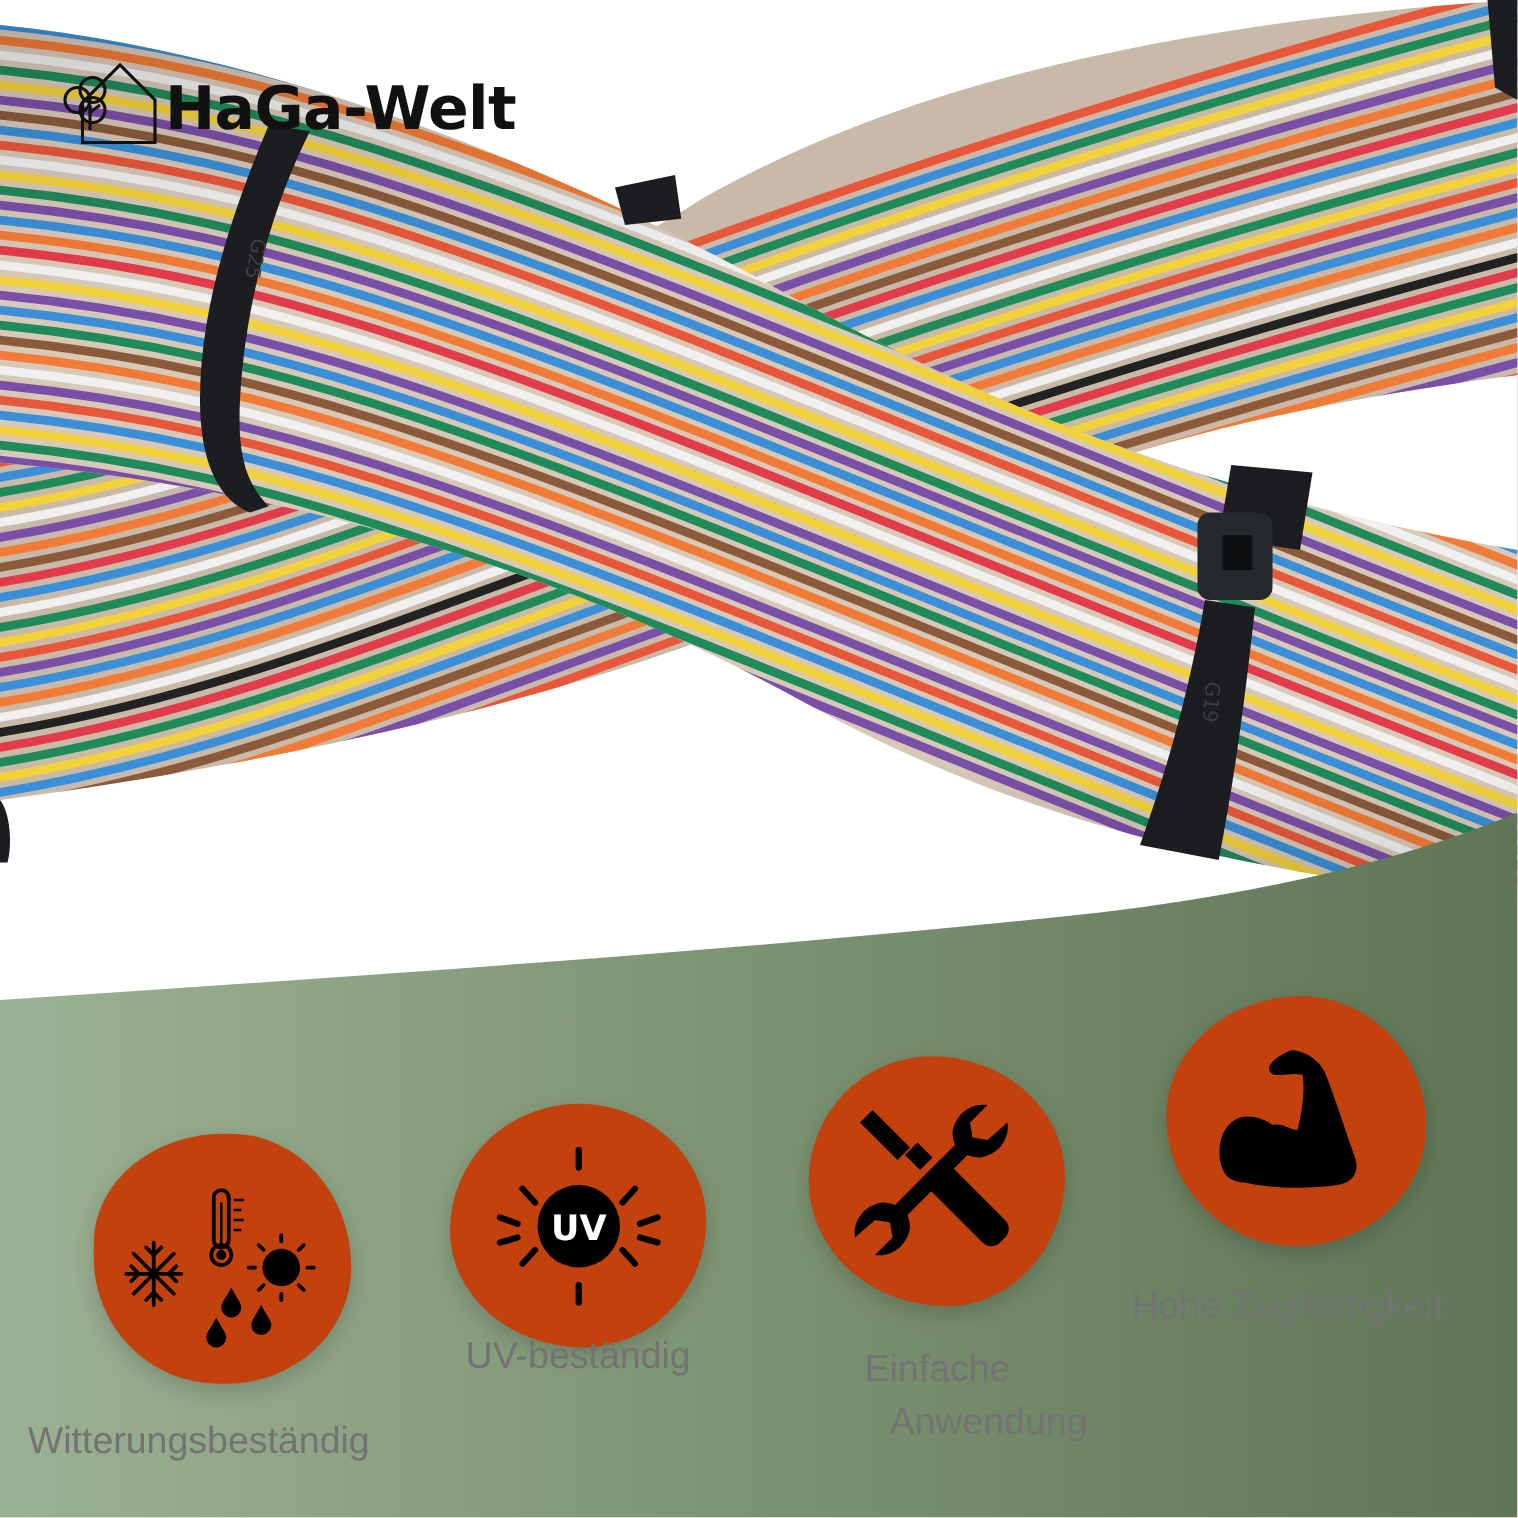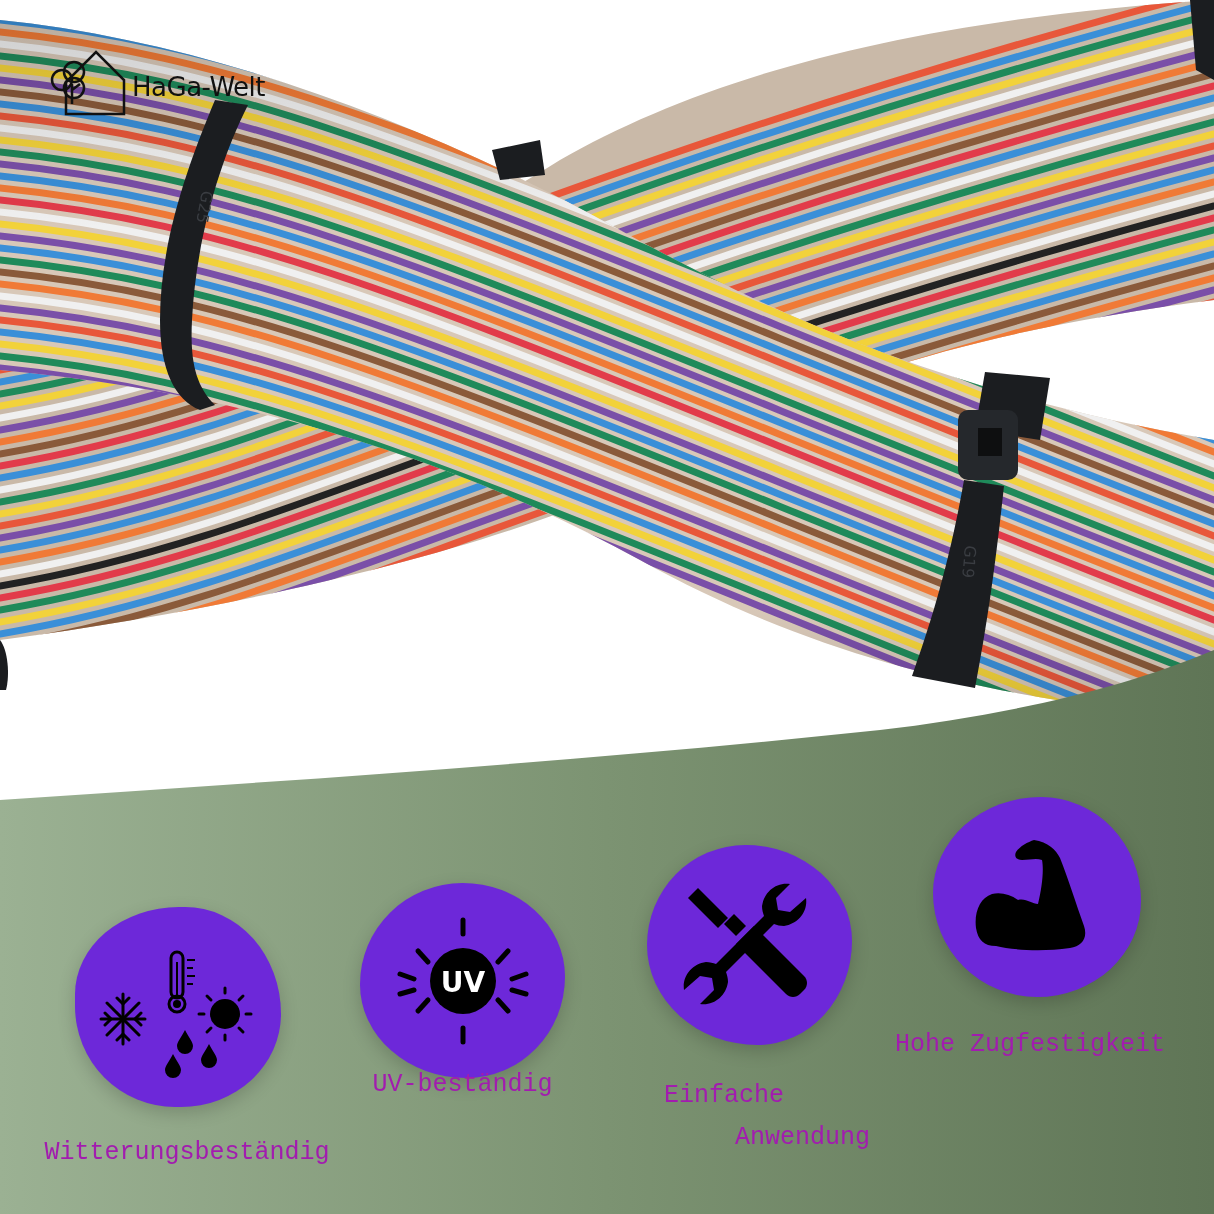--- a/index.html
+++ b/index.html
@@ -1,26 +1,26 @@
 <!DOCTYPE html>
 <html><head>
 <meta charset="utf-8">
 <style>
   html, body { margin:0; padding:0; }
   body { width:1214px; height:1214px; overflow:hidden; background:#ffffff; position:relative;
          font-family:"DejaVu Sans", sans-serif; }
   #photo { position:absolute; left:0; top:0; width:1214px; height:1214px; }
   #logo { position:absolute; left:44px; top:44px; display:flex; align-items:center; gap:6px; }
-  #logo .brand { font-family:"DejaVu Sans", sans-serif; font-weight:normal; font-size:26px; color:#111;
+  #logo .brand { font-family:"DejaVu Sans", sans-serif; font-weight:bold; font-size:48px; color:#111;
                  letter-spacing:-0.5px; margin-top:14px; }
   #panel { position:absolute; left:0; top:0; width:1214px; height:1214px; pointer-events:none; }
   .feature { position:absolute; text-align:center; color:#ffffff; }
-  .badge { position:absolute; background:#6d28d9; box-shadow:0 6px 18px rgba(0,0,0,0.18);
+  .badge { position:absolute; background:#c2410c; box-shadow:0 6px 18px rgba(0,0,0,0.18);
            display:flex; align-items:center; justify-content:center; }
-  .label { position:absolute; font-family:Liberation Mono, monospace; font-size:25px; color:#a21caf;
+  .label { position:absolute; font-family:Liberation Sans, sans-serif; font-size:30px; color:#737373;
            white-space:nowrap; line-height:42px; text-align:center; }
 </style>
 </head>
 <body>
 
 <svg id="photo" viewBox="0 0 1214 1214" xmlns="http://www.w3.org/2000/svg">
   <defs>
     <clipPath id="bundleA">
 
       <path d="M0,20 C200,40 420,120 620,230 C800,330 980,400 1214,440 L1214,720 C1000,700 820,660 640,560 C440,450 220,390 0,370 Z"></path>
@@ -186,21 +186,21 @@
         </g>
       </g>
 
       <g fill="#000">
         <path d="M92,98 C88,106 84,110 84,114 a8,8 0 0 0 16,0 C100,110 96,106 92,98 Z"></path>
         <path d="M116,112 C112,120 108,124 108,128 a8,8 0 0 0 16,0 C124,124 120,120 116,112 Z"></path>
         <path d="M80,122 C76,130 72,134 72,138 a8,8 0 0 0 16,0 C88,134 84,130 80,122 Z"></path>
       </g>
     </svg>
   </div>
-  <div class="label" style="left:32px;top:1132px;width:310px;">Witterungsbeständig</div>
+  <div class="label" style="left:4px;top:1132px;width:310px;">Witterungsbeständig</div>
 </div>
 
 <div class="feature">
   <div class="badge" style="left:360px;top:883px;width:205px;height:195px;border-radius:50% 50% 48% 52% / 52% 48% 52% 48%;">
     <svg width="150" height="150" viewBox="0 0 150 150">
       <circle cx="75" cy="75" r="33" fill="#000"></circle>
       <text x="75" y="86" text-anchor="middle" font-family="DejaVu Sans, sans-serif" font-weight="bold" font-size="28" fill="#fff">UV</text>
       <g stroke="#000" stroke-width="5" stroke-linecap="round">
         <line x1="75" y1="14" x2="75" y2="28"></line>
           <line x1="75" y1="122" x2="75" y2="136"></line>
@@ -226,21 +226,21 @@
         <path d="M8,18 L18,8 L48,38 L38,48 Z"></path>
         <path d="M44,44 L54,34 L66,46 L56,56 Z"></path>
         <path d="M62,58 L74,46 L124,96 C128,100 128,106 124,110 L120,114 C116,118 110,118 106,114 L56,64 Z"></path>
       </g>
 
       <g fill="#000">
         <path d="M110,4 C96,2 84,12 82,26 C82,30 83,33 84,36 L36,84 C33,83 30,82 26,82 C12,84 2,96 4,110 L20,96 L32,98 L34,110 L20,124 C34,126 46,116 48,102 C48,98 47,95 46,92 L94,44 C97,45 100,46 104,46 C118,44 128,32 126,18 L110,32 L98,30 L96,18 Z"></path>
       </g>
     </svg>
   </div>
-  <div class="label" style="left:604px;top:1075px;width:240px;">Einfache</div>
+  <div class="label" style="left:630px;top:1075px;width:240px;">Einfache</div>
   <div class="label" style="left:630px;top:1117px;width:240px;text-align:right;">Anwendung</div>
 </div>
 
 <div class="feature">
   <div class="badge" style="left:933px;top:797px;width:208px;height:200px;border-radius:52% 48% 50% 50% / 48% 52% 48% 52%;">
     <svg width="130" height="130" viewBox="0 0 130 130">
       <path fill="#000" d="M62,8 C56,10 48,14 44,20 C42,24 44,28 50,28 C58,28 64,26 70,28 C72,38 70,56 66,72 C60,72 54,66 46,68 C38,62 28,60 20,62 C8,66 2,80 4,96 C6,108 12,114 24,114 C40,118 70,120 98,116 C110,114 116,106 112,94 C104,72 96,46 88,26 C84,18 76,10 62,8 Z"></path>
     </svg>
   </div>
   <div class="label" style="left:895px;top:1024px;width:270px;">Hohe Zugfestigkeit</div>

